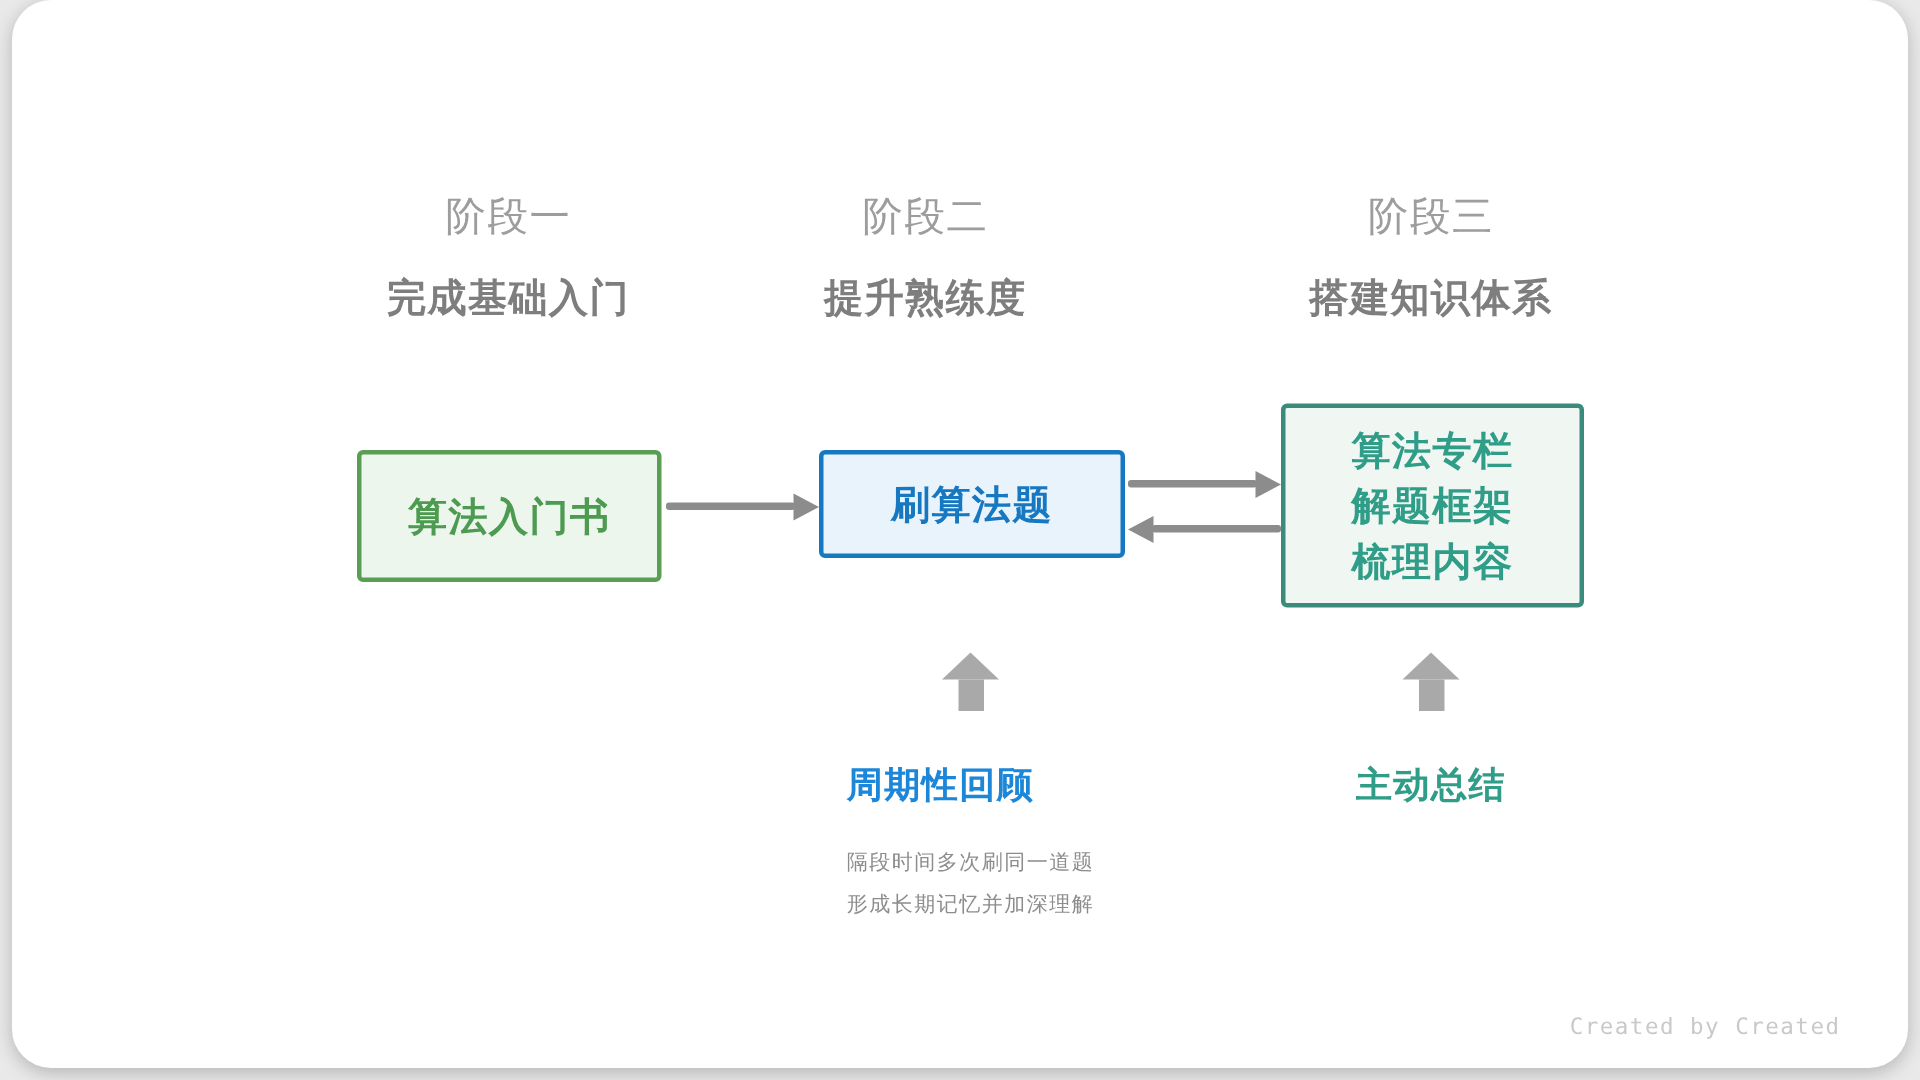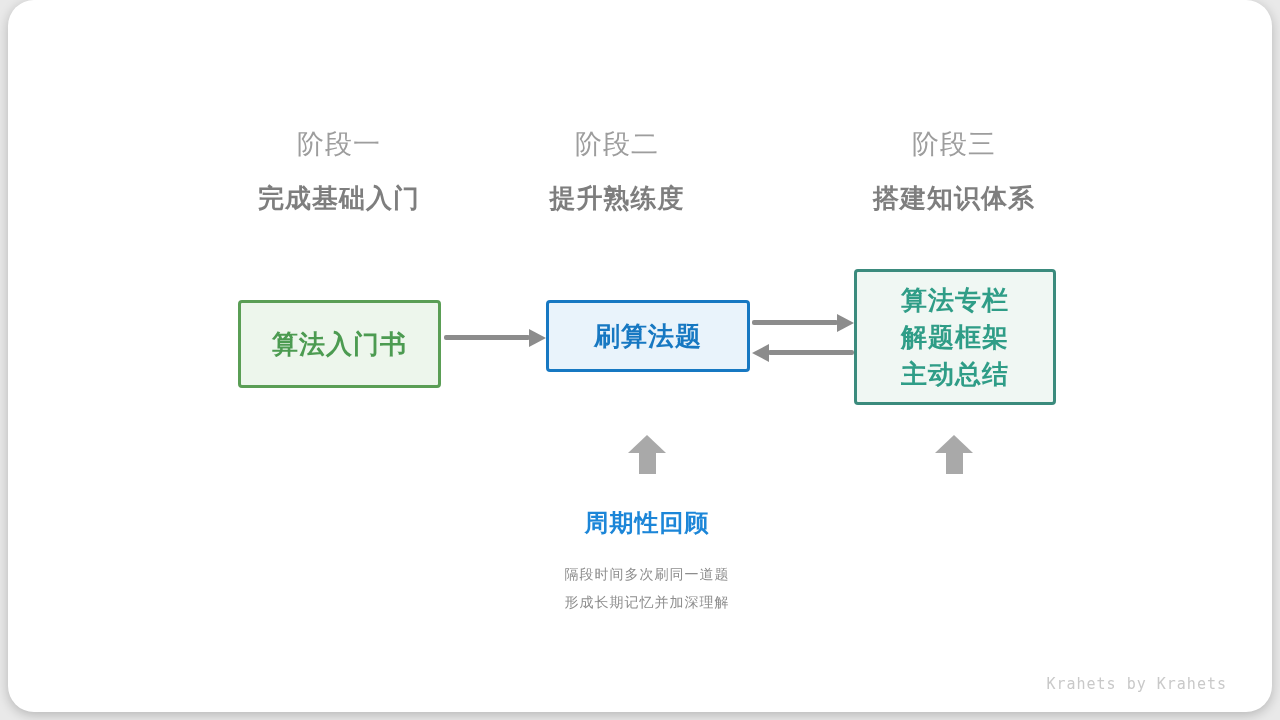--- a/index.html
+++ b/index.html
@@ -109,21 +109,20 @@
   .up-arrow .stem {
     width: 17px; height: 21px;
     background: #a9a9a9;
     margin: 0 auto;
   }
   
   .annotation {
     position: absolute;
     top: 507px;
     transform: translateX(-50%);
-    text-align: center;
     white-space: nowrap;
   }
   .annotation .ann-title {
     font-size: 24px;
     font-weight: bold;
     letter-spacing: 1px;
   }
   .annotation-mid { left: 639px; }
   .annotation-mid .ann-title { color: #1c86d8; }
   .annotation-right { left: 946px; }
@@ -166,21 +165,21 @@
 
   <div class="node node-green">
     <span>算法入门书</span>
   </div>
   <div class="node node-blue">
     <span>刷算法题</span>
   </div>
   <div class="node node-teal">
     <span>算法专栏</span>
     <span>解题框架</span>
-    <span>主动总结</span>
+    <span>梳理内容</span>
   </div>
 
   <div class="h-arrow" style="left:436px; top:335px;">
     <div class="shaft" style="left:0; width:86px;"></div>
     <div class="head-right" style="left:85px; top:-6.5px;"></div>
   </div>
   <div class="h-arrow" style="left:744px; top:320px;">
     <div class="shaft" style="left:0; width:86px;"></div>
     <div class="head-right" style="left:85px; top:-6.5px;"></div>
   </div>
@@ -199,17 +198,18 @@
   </div>
 
   <div class="annotation annotation-mid">
     <div class="ann-title">周期性回顾</div>
     <div class="ann-desc">
       <div>隔段时间多次刷同一道题</div>
       <div>形成长期记忆并加深理解</div>
     </div>
   </div>
   <div class="annotation annotation-right">
-  </div>
-
-  <div class="credit">Krahets by Krahets</div>
+    <div class="ann-title">主动总结</div>
+  </div>
+
+  <div class="credit">Created by Created</div>
 
 </div>
 
 </body></html>

